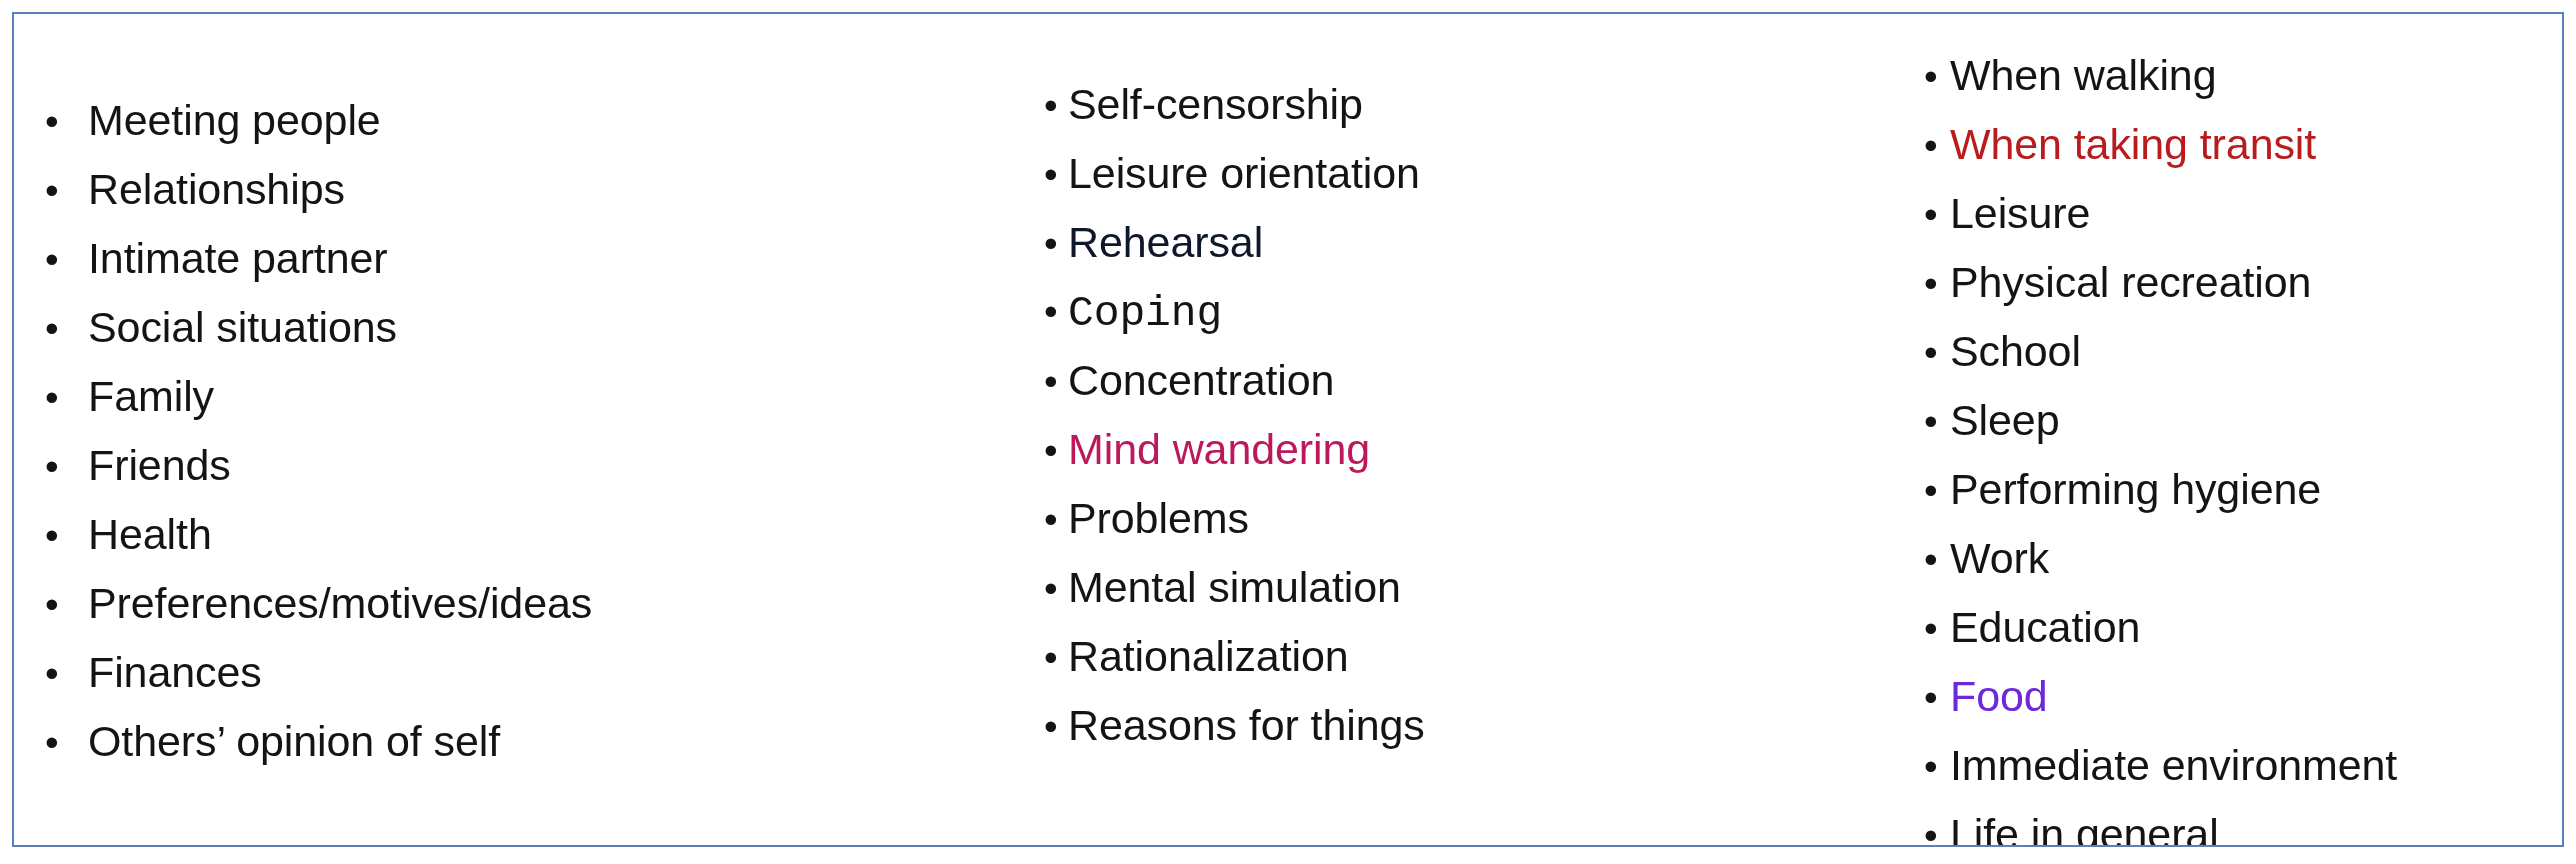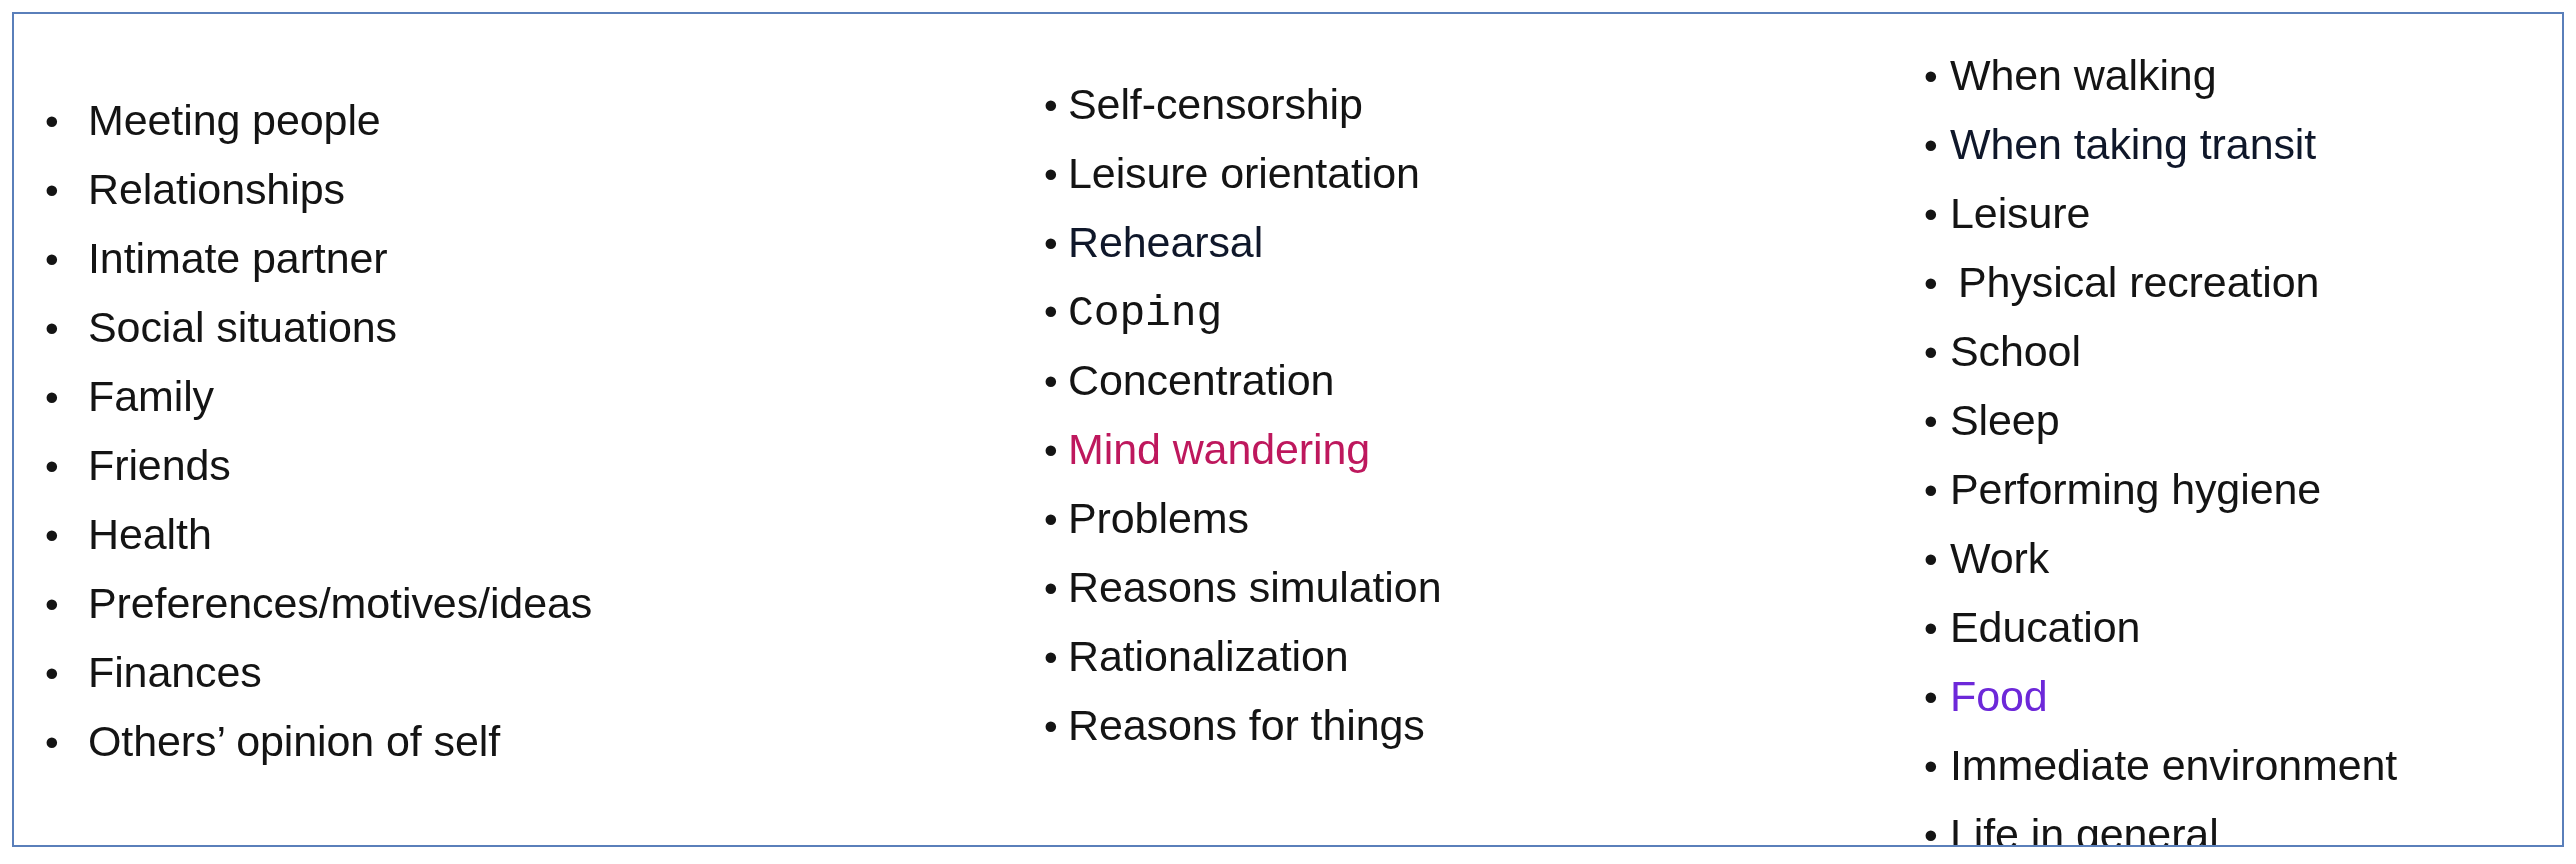--- a/index.html
+++ b/index.html
@@ -149,47 +149,47 @@
         <li class="bullet-item">
           <span class="bullet-glyph" style="color: rgb(20, 20, 20);">•</span>
           <span class="bullet-label" style="color: #be185d;">Mind wandering</span>
         </li>
         <li class="bullet-item">
           <span class="bullet-glyph" style="color: rgb(20, 20, 20);">•</span>
           <span class="bullet-label" style="color: rgb(20, 20, 20);">Problems</span>
         </li>
         <li class="bullet-item">
           <span class="bullet-glyph" style="color: rgb(20, 20, 20);">•</span>
-          <span class="bullet-label" style="color: rgb(20, 20, 20);">Reasons simulation</span>
+          <span class="bullet-label" style="color: rgb(20, 20, 20);">Mental simulation</span>
         </li>
         <li class="bullet-item">
           <span class="bullet-glyph" style="color: rgb(20, 20, 20);">•</span>
           <span class="bullet-label" style="color: rgb(20, 20, 20);">Rationalization</span>
         </li>
         <li class="bullet-item">
           <span class="bullet-glyph" style="color: rgb(20, 20, 20);">•</span>
           <span class="bullet-label" style="color: rgb(20, 20, 20);">Reasons for things</span>
         </li>
       </ul>
     <ul class="bullet-list col-3">
         <li class="bullet-item">
           <span class="bullet-glyph" style="color: rgb(20, 20, 20);">•</span>
           <span class="bullet-label" style="color: rgb(20, 20, 20);">When walking</span>
         </li>
         <li class="bullet-item">
           <span class="bullet-glyph" style="color: rgb(20, 20, 20);">•</span>
-          <span class="bullet-label" style="color: #0f172a;">When taking transit</span>
+          <span class="bullet-label" style="color: #b91c1c;">When taking transit</span>
         </li>
         <li class="bullet-item">
           <span class="bullet-glyph" style="color: rgb(20, 20, 20);">•</span>
           <span class="bullet-label" style="color: rgb(20, 20, 20);">Leisure</span>
         </li>
         <li class="bullet-item">
           <span class="bullet-glyph" style="color: rgb(20, 20, 20);">•</span>
-          <span class="bullet-label" style="color: rgb(20, 20, 20); margin-left: 8px;">Physical recreation</span>
+          <span class="bullet-label" style="color: rgb(20, 20, 20);">Physical recreation</span>
         </li>
         <li class="bullet-item">
           <span class="bullet-glyph" style="color: rgb(20, 20, 20);">•</span>
           <span class="bullet-label" style="color: rgb(20, 20, 20);">School</span>
         </li>
         <li class="bullet-item">
           <span class="bullet-glyph" style="color: rgb(20, 20, 20);">•</span>
           <span class="bullet-label" style="color: rgb(20, 20, 20);">Sleep</span>
         </li>
         <li class="bullet-item">

